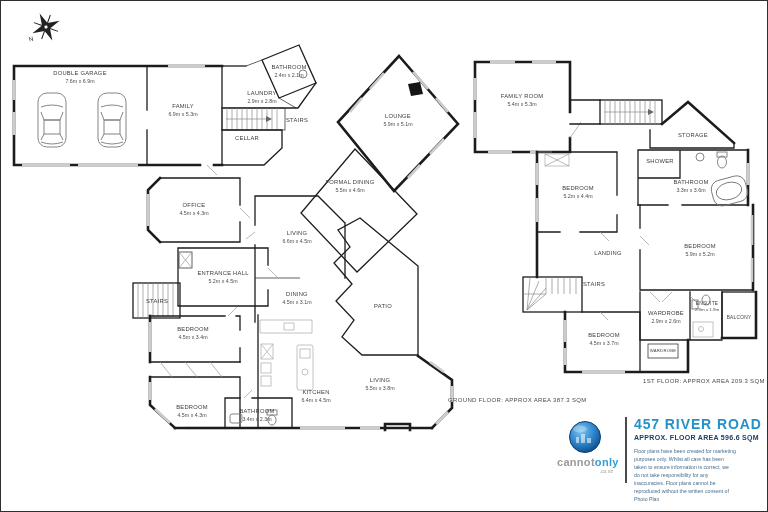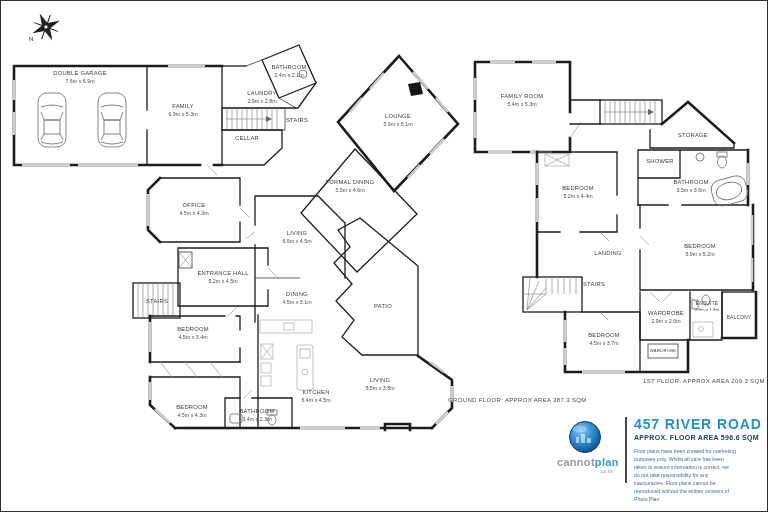--- a/index.html
+++ b/index.html
@@ -351,21 +351,21 @@
           <stop offset="0%" stop-color="#7fc4ef"></stop>
           <stop offset="55%" stop-color="#2e86cc"></stop>
           <stop offset="100%" stop-color="#0d4a8a"></stop>
         </radialGradient>
       </defs>
       <circle cx="17" cy="17" r="15.5" fill="url(#lg)" stroke="#0b3f73" stroke-width="1"></circle>
       <path d="M8,23 v-6 h3 v6 h2 v-9 h4 v9 h2 v-5 h4 v5 Z" fill="rgba(255,255,255,0.55)"></path>
       <ellipse cx="12" cy="9" rx="7" ry="3.5" fill="rgba(255,255,255,0.28)"></ellipse>
     </svg>
     <div class="brand">
-      <span class="b1">cannot</span><span class="b2">plan</span>
+      <span class="b1">cannot</span><span class="b2">only</span>
     </div>
     <div class="brand-suffix">.co.nz</div>
   </div>
   <div class="divider"></div>
   <div class="address">457 RIVER ROAD</div>
   <div class="floorarea">APPROX. FLOOR AREA 596.6 SQM</div>
   <div class="disclaimer">Floor plans have been created for marketing purposes only. Whilst all care has been taken to ensure information is correct, we do not take responsibility for any inaccuracies. Floor plans cannot be reproduced without the written consent of Photo Plan</div>
 
 </div>
 

